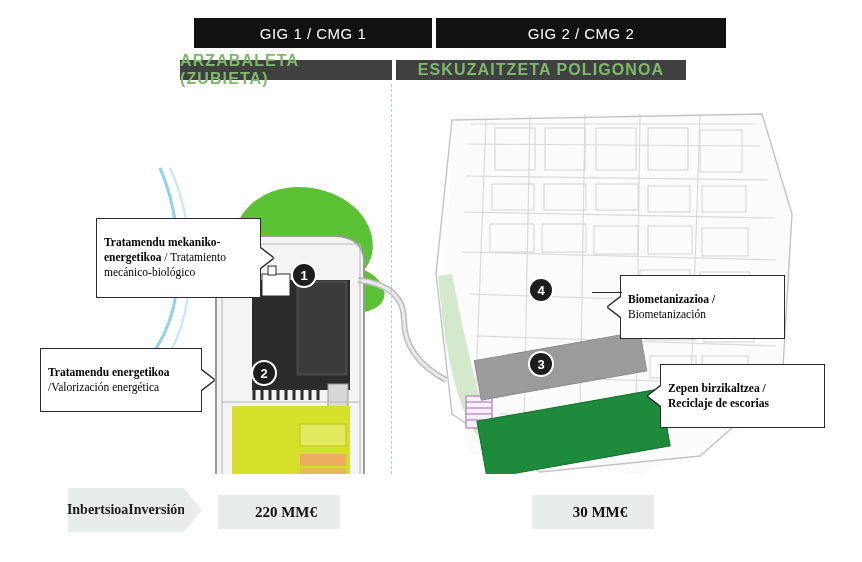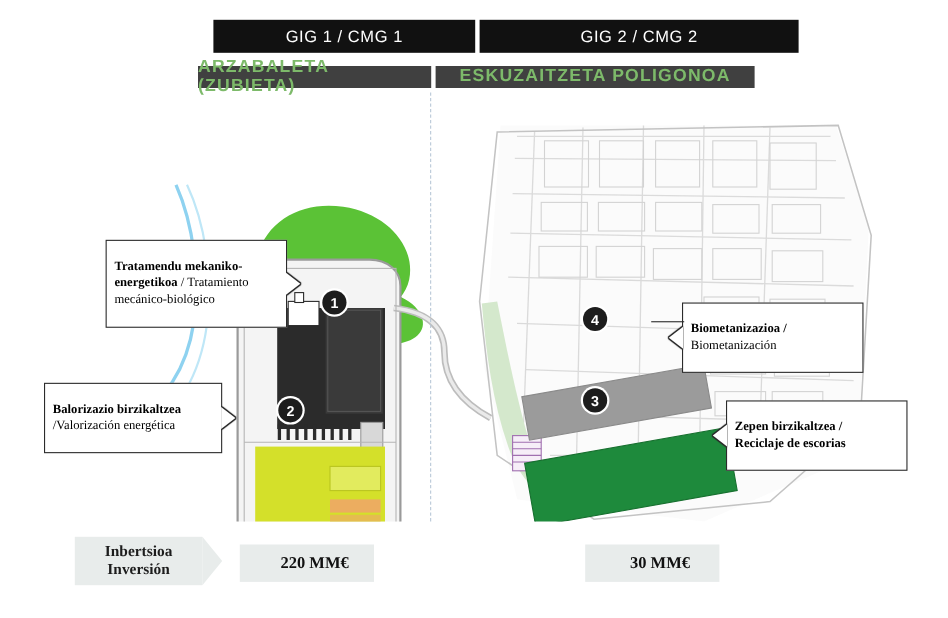--- a/index.html
+++ b/index.html
@@ -115,21 +115,21 @@
   .leader { position: absolute; background: #2b2b2b; height: 1px; }
 
   
   #invest-label {
     position: absolute; left: 68px; top: 488px;
     width: 116px; height: 44px;
     background: #e8eceb;
     color: #1d1d1d;
     font-family: "Liberation Serif", serif;
     font-weight: 700; font-size: 14px;
-    display: flex; flex-direction: column;
+    display: flex; flex-direction: row;
     align-items: center; justify-content: center;
     line-height: 1.25;
   }
   #invest-arrow {
     position: absolute; left: 184px; top: 488px;
     width: 0; height: 0;
     border-top: 22px solid transparent;
     border-bottom: 22px solid transparent;
     border-left: 18px solid #e8eceb;
   }
@@ -281,21 +281,21 @@
 
   <div class="callout arrow-r" id="callout-mbt">
     <div>Tratamendu mekaniko-</div>
     <div>
       <span class="l2b">energetikoa</span><span class="l2"> / Tratamiento</span>
     </div>
     <div class="l2">mecánico-biológico</div>
   </div>
 
   <div class="callout arrow-r" id="callout-energy">
-    <div>Balorizazio birzikaltzea</div>
+    <div>Tratamendu energetikoa</div>
     <div class="l2">/Valorización energética</div>
   </div>
 
   <div class="callout arrow-l" id="callout-biomet">
     <div>Biometanizazioa /</div>
     <div class="l2">Biometanización</div>
   </div>
 
   <div class="callout arrow-l" id="callout-slag">
     <div>Zepen birzikaltzea /</div>

